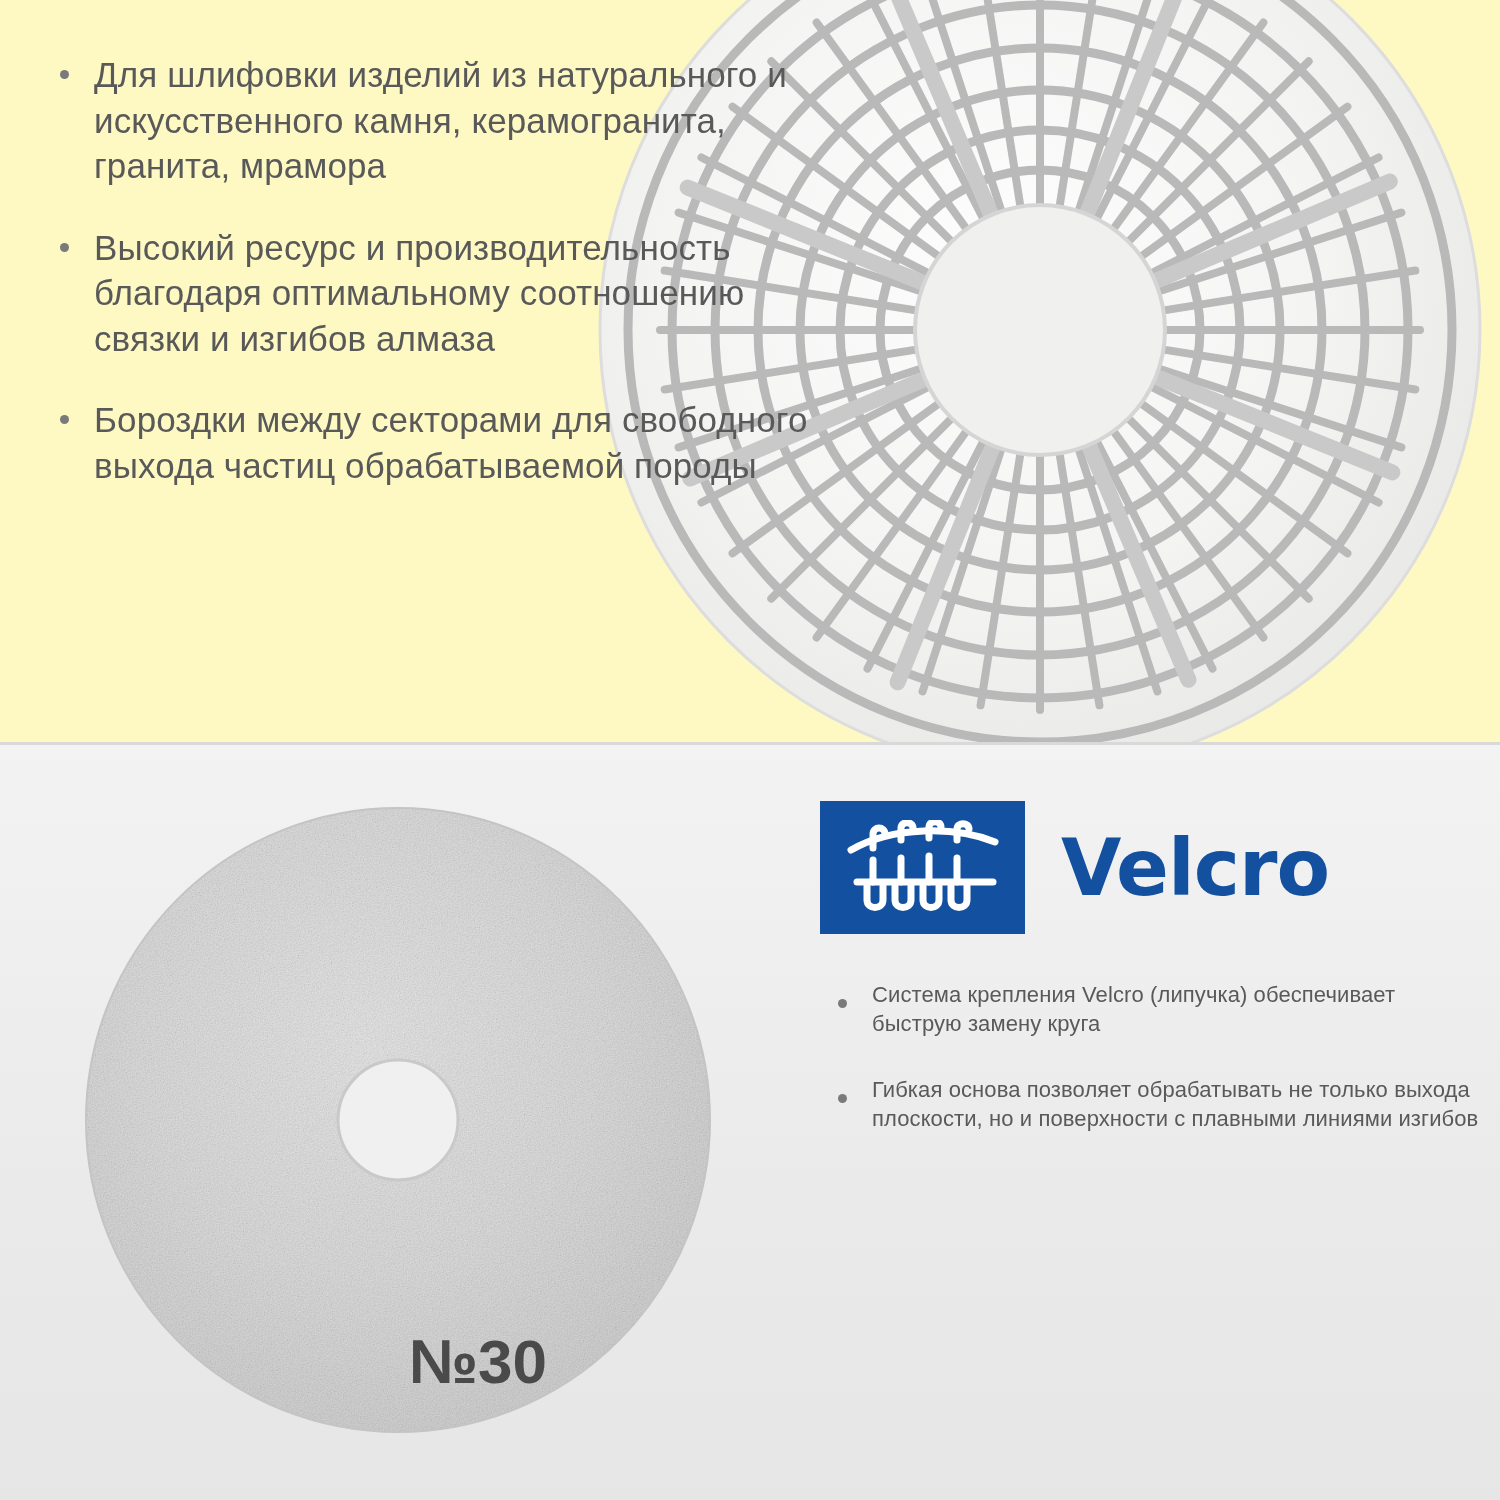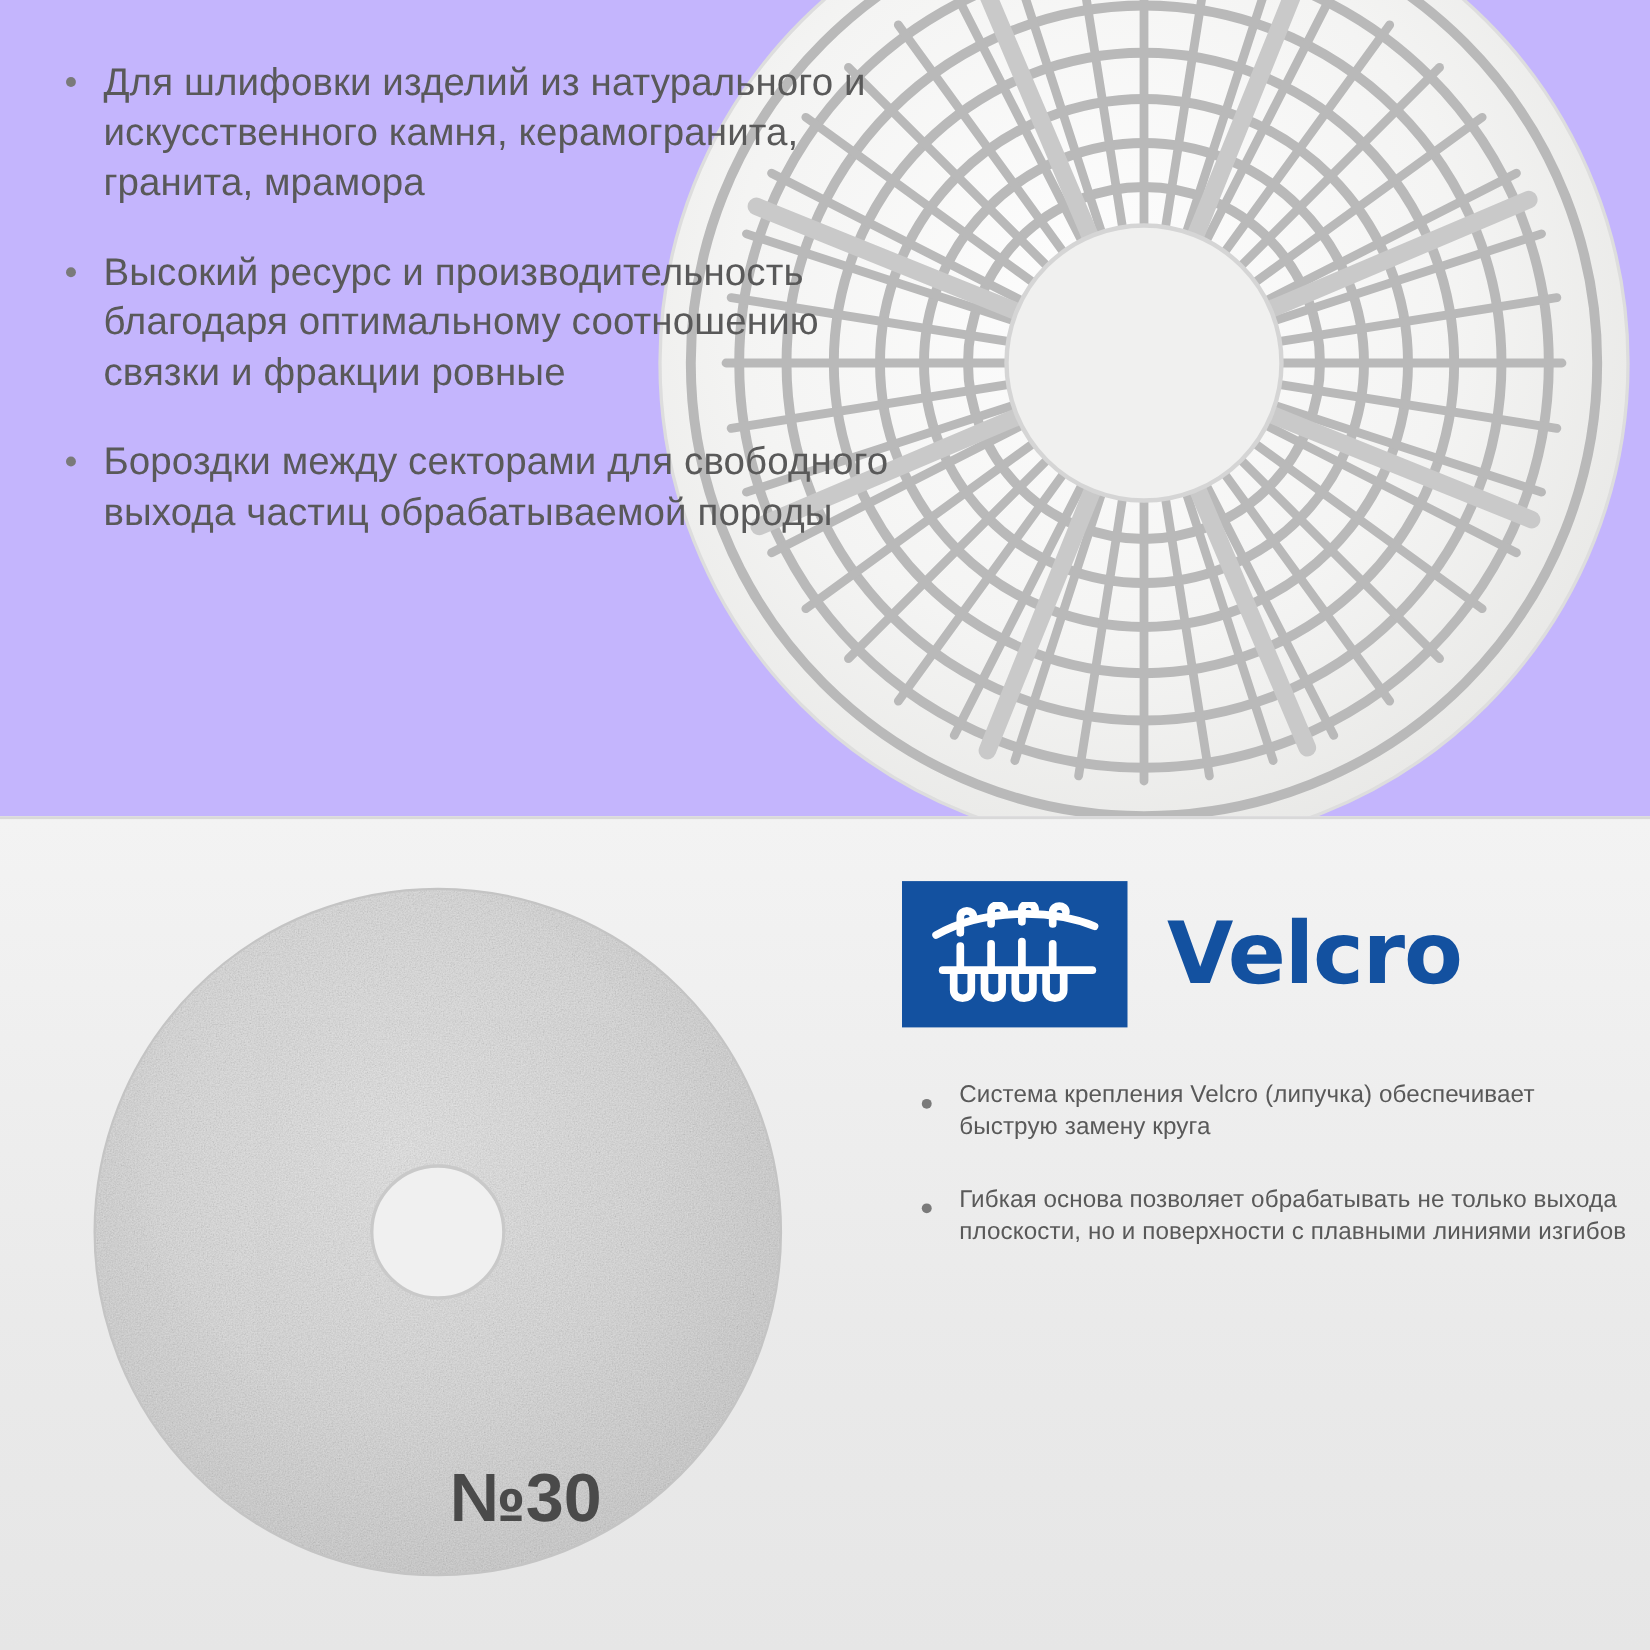--- a/index.html
+++ b/index.html
@@ -19,21 +19,21 @@
     height: 1500px;
   }
 
   
   .top-panel {
     position: absolute;
     left: 0;
     top: 0;
     width: 1500px;
     height: 742px;
-    background: #c4b5fd;
+    background: #fef9c3;
     overflow: hidden;
   }
   .top-text {
     position: absolute;
     left: 52px;
     top: 52px;
     width: 760px;
   }
   .bullet-list {
     list-style: none;
@@ -261,21 +261,21 @@
         </g>
 
         <circle cx="500" cy="500" r="125" fill="#f0f0ef"></circle>
         <circle cx="500" cy="500" r="125" fill="none" stroke="#d5d5d5" stroke-width="4"></circle>
       </svg>
     </div>
 
     <div class="top-text">
       <ul class="bullet-list">
         <li>Для шлифовки изделий из натурального и искусственного камня, керамогранита, гранита, мрамора</li>
-        <li>Высокий ресурс и производительность благодаря оптимальному соотношению связки и фракции ровные</li>
+        <li>Высокий ресурс и производительность благодаря оптимальному соотношению связки и изгибов алмаза</li>
         <li>Бороздки между секторами для свободного выхода частиц обрабатываемой породы</li>
       </ul>
     </div>
   </div>
 
   <div class="divider"></div>
 
   <div class="bottom-panel">
 
     <div class="bottom-left">

